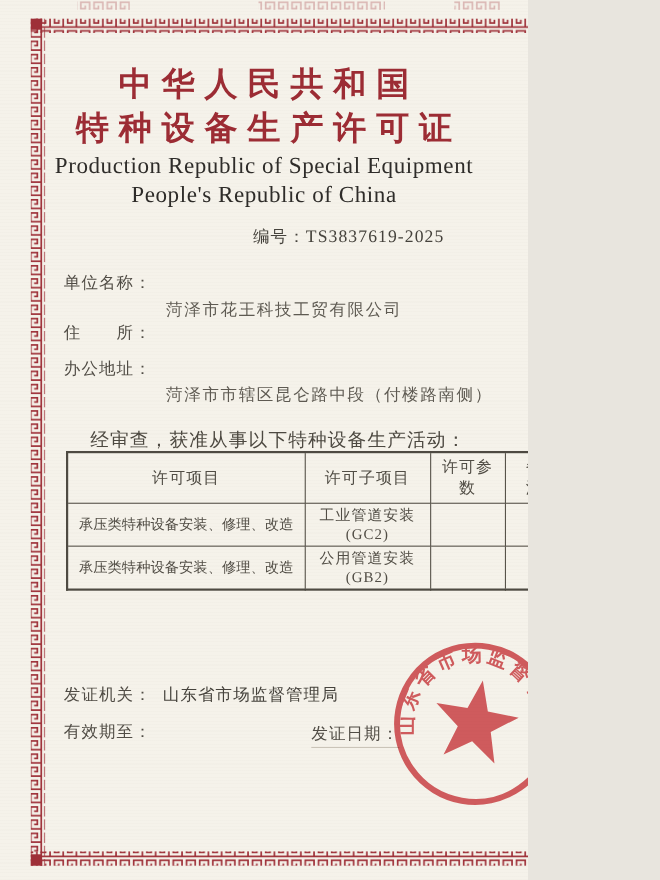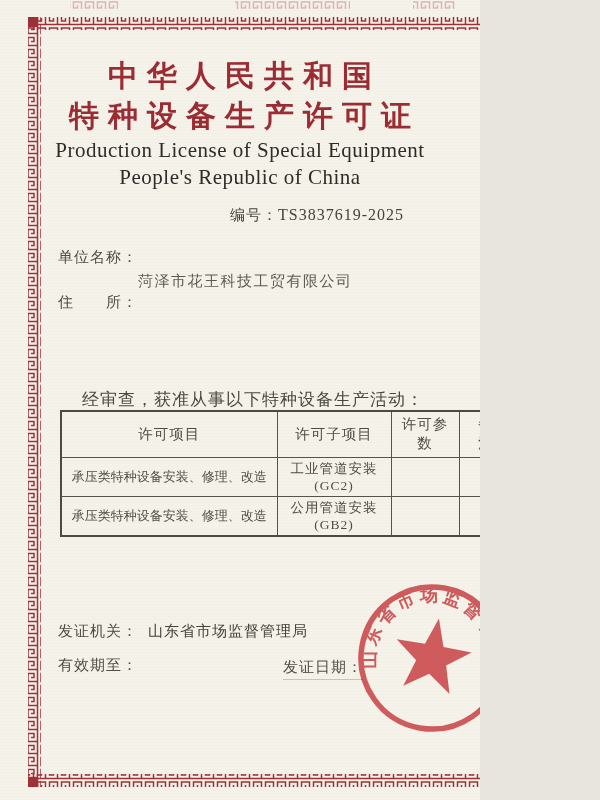--- a/index.html
+++ b/index.html
@@ -19,21 +19,21 @@
     letter-spacing:9px; padding-left:9px;
   }
   .title-en {
     left:0; right:0; text-align:center;
     color:#2e2c29; font-size:21px; letter-spacing:.5px;
   }
   
   .serial { top:206px; right:76px; font-size:15px; color:#45423c; letter-spacing:1px; }
   .serial .val { font-size:16px; }
   
-  .field { left:58px; font-size:15px; display:flex; white-space:nowrap; }
+  .field { left:58px; font-size:15px; display:flex; gap:13px; white-space:nowrap; }
   .field .label { color:#504c45; letter-spacing:1px; }
   .field .value { color:#5e5a52; letter-spacing:1.5px;margin-top:24px; }
   .note { left:82px; font-size:17px; color:#4c4840; letter-spacing:1px;text-align:right; }
   
   table.lic {
     position:absolute; left:60px; top:410px; width:452px;
     border-collapse:collapse; table-layout:fixed;
     font-size:13.5px; color:#514d45;
   }
   table.lic th, table.lic td {
@@ -81,33 +81,37 @@
     <rect x="28" y="17" width="13" height="770" fill="url(#keyV)"></rect>
     <rect x="559" y="17" width="13" height="770" fill="url(#keyV)"></rect>
     <rect x="28" y="17" width="10" height="10" fill="#9e3038"></rect>
     <rect x="562" y="17" width="10" height="10" fill="#9e3038"></rect>
     <rect x="28" y="777" width="10" height="10" fill="#9e3038"></rect>
     <rect x="562" y="777" width="10" height="10" fill="#9e3038"></rect>
   </svg>
 
   <div class="abs content title-cn" style="top:56px">中华人民共和国</div>
   <div class="abs content title-cn" style="top:96px">特种设备生产许可证</div>
-  <div class="abs content title-en" style="top:138px">Production License of Special Equipment</div>
+  <div class="abs content title-en" style="top:138px">Production Republic of Special Equipment</div>
   <div class="abs content title-en" style="top:165px">People's Republic of China</div>
 
   <div class="abs content serial">
     <span>编号：</span><span class="val">TS3837619-2025</span>
   </div>
 
   <div class="abs content field" style="top:248px">
     <span class="label">单位名称：</span>
     <span class="value">菏泽市花王科技工贸有限公司</span>
   </div>
   <div class="abs content field" style="top:293px">
     <span class="label">住　　所：</span>
+  </div>
+  <div class="abs content field" style="top:326px">
+    <span class="label">办公地址：</span>
+    <span class="value">菏泽市市辖区昆仑路中段（付楼路南侧）</span>
   </div>
 
   <div class="abs content note" style="top:388px">经审查，获准从事以下特种设备生产活动：</div>
 
   <table class="lic content">
     <colgroup>
       <col style="width:216px">
         <col style="width:114px">
         <col style="width:68px">
         <col style="width:54px">

